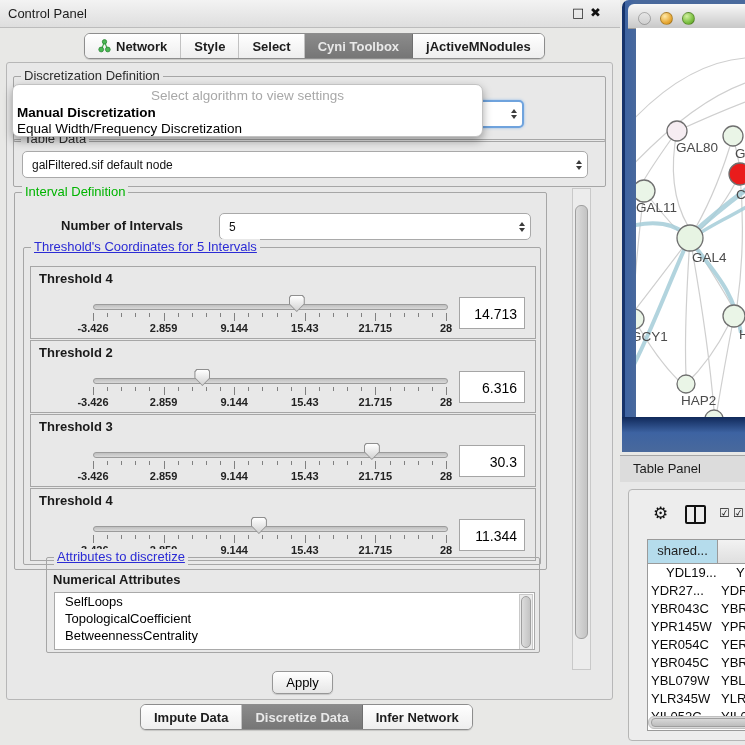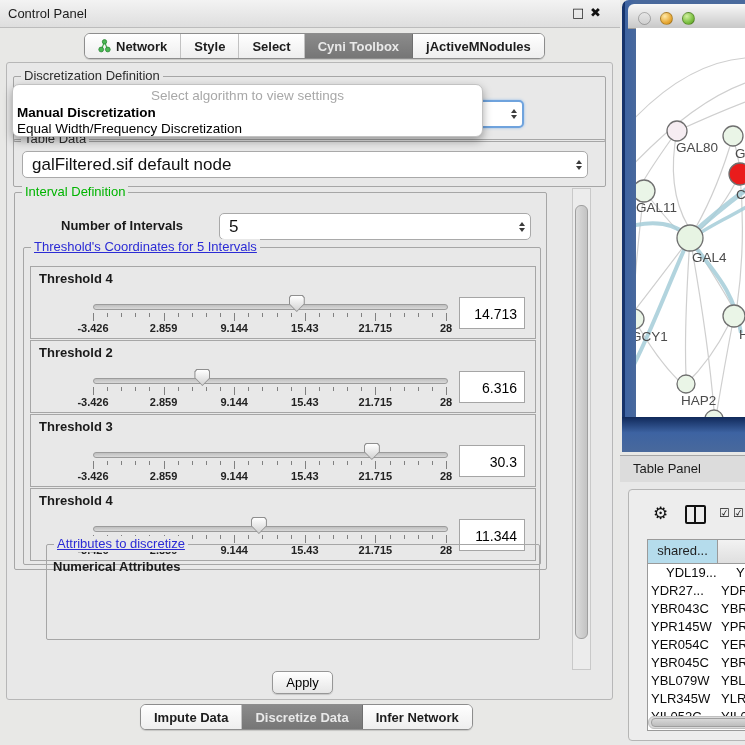--- a/index.html
+++ b/index.html
@@ -43,21 +43,21 @@
   .group-title{position:absolute;top:-9px;left:7px;background:#e8e8e8;
     padding:0 3px;font-size:13px;line-height:16px;white-space:nowrap;}
   .gt-plain{color:#2d2d2d;}
   .gt-green{color:#00b400;}
   .gt-blue{color:#2b2bd5;text-decoration:underline;}
 
   
   .combo{position:absolute;background:#fff;border:1px solid #a9a9a9;
     border-radius:5px;display:flex;align-items:center;
     box-shadow:inset 0 1px 0 #fff;}
-  .combo .combo-text{flex:1;padding:0 9px;font-size:17px;color:#111;
+  .combo .combo-text{flex:1;padding:0 9px;font-size:12px;color:#111;
     white-space:nowrap;overflow:hidden;}
   .combo .stepper{width:16px;display:flex;flex-direction:column;
     align-items:center;justify-content:center;gap:2px;}
   .arr-up{width:0;height:0;border-left:3.5px solid transparent;
     border-right:3.5px solid transparent;border-bottom:4px solid #3c3c3c;}
   .arr-dn{width:0;height:0;border-left:3.5px solid transparent;
     border-right:3.5px solid transparent;border-top:4px solid #3c3c3c;}
   .combo.focused{border:2px solid #6fa3dd;box-shadow:0 0 3px #8fb9e8;}
 
   
@@ -406,23 +406,33 @@
             <span style="left: 211.8px;">15.43</span>
             <span style="left: 282.4px;">21.715</span>
             <span style="left: 353px;">28</span>
           </div>
           <div class="thr-value" style="left: 428px;">11.344</div>
         </div>
       </div>
   </div>
 </div>
 
-<div class="group" style="left:46px;top:544px;width:492px;height:94px;">
+<div class="group" style="left:46px;top:557px;width:492px;height:94px;">
   <span class="group-title gt-blue">Attributes to discretize</span>
   <div style="position:absolute;left:6px;top:14px;font-weight:bold;">Numerical Attributes</div>
+  <div class="attr-list" style="left:7px;top:34px;width:479px;height:56px;">
+    <div id="attr-items">
+        <div class="attr-item">SelfLoops</div>
+        <div class="attr-item">TopologicalCoefficient</div>
+        <div class="attr-item">BetweennessCentrality</div>
+      </div>
+    <div class="vscroll" style="position:absolute;right:1px;top:1px;width:12px;height:54px;">
+      <div class="vthumb" style="left:1px;top:1px;width:8px;height:50px;"></div>
+    </div>
+  </div>
 </div>
 
 <button class="push-btn" style="left:272px;top:671px;width:61px;height:23px;">Apply</button>
 
 <div class="abs tabstrip" id="bottom-tabs">
     <div class="tab">
       <span>Impute Data</span>
     </div>
     <div class="tab selected">
       <span>Discretize Data</span>

